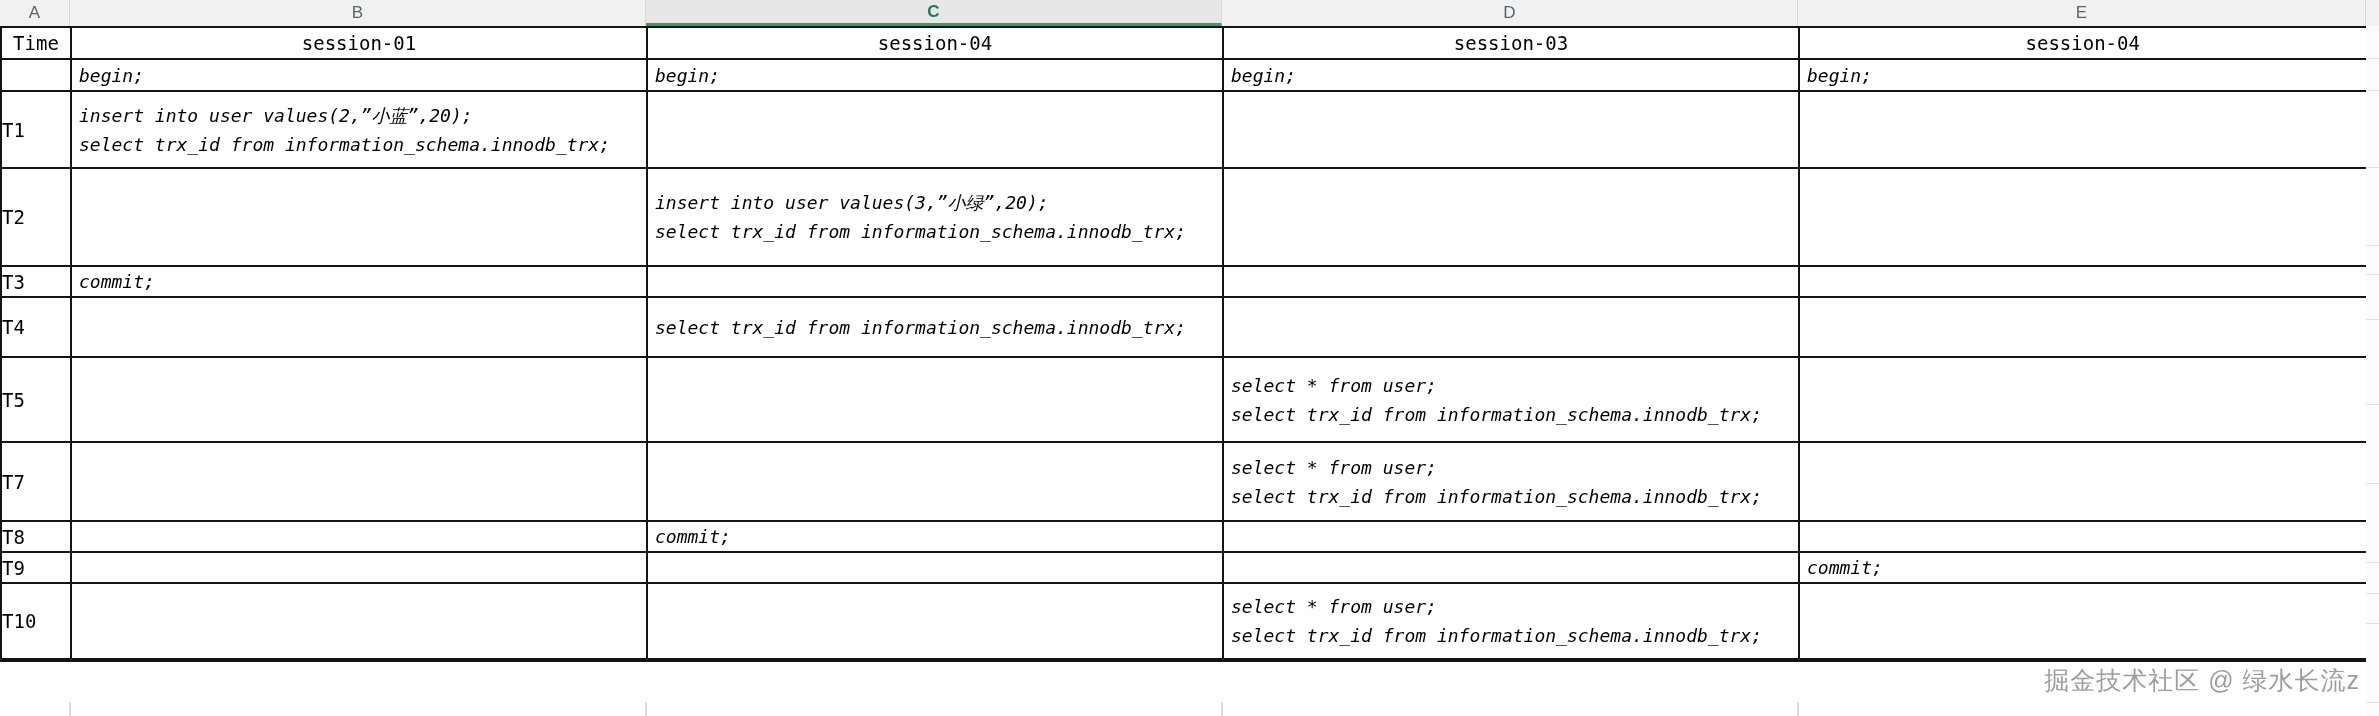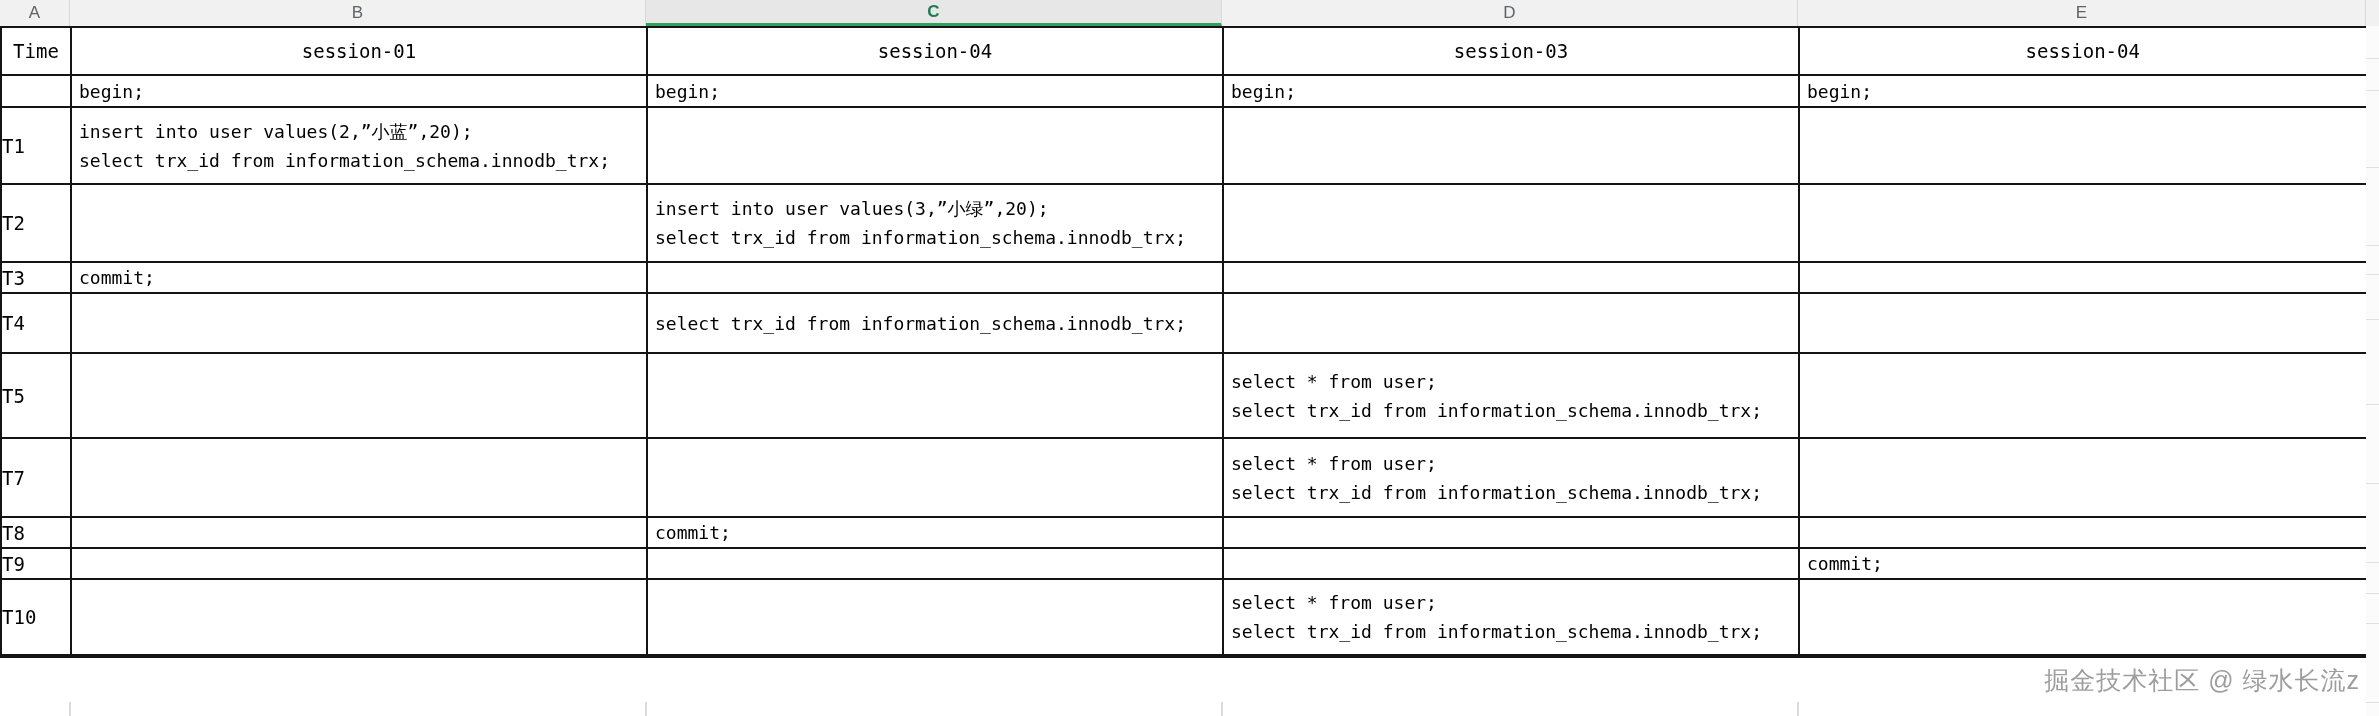--- a/index.html
+++ b/index.html
@@ -18,21 +18,21 @@
   
   table.grid { position:absolute; top:26px; left:0; width:2366px;
                border-collapse:collapse; table-layout:fixed;
                border:2px solid #141414; border-bottom-width:4px; border-right-width:3px; }
   table.grid td, table.grid th { border:2px solid #141414; overflow:hidden;
                font-weight:normal; color:#000; vertical-align:middle; }
   th.time-h { font-size:19px; text-align:center; }
   th.sess-h { font-size:19px; text-align:center; }
   td.tlabel  { font-size:19px; text-align:left; }
   td.sql     { font-size:18px; line-height:29px; text-align:left; padding-left:7px;
-               white-space:pre-line; }
+               white-space:pre-line;font-style:italic; }
 
   
   .right-sliver { position:absolute; top:26px; left:2366px; width:13px; height:690px; background:#fbfbfb; }
   .right-sliver .hline { position:absolute; left:0; width:13px; height:1px; background:#e0e0e0; }
 
   
   .bottom-sliver { position:absolute; top:702px; left:0; width:2366px; height:14px; background:#ffffff; }
   .bottom-sliver .vline { position:absolute; top:0; width:2px; height:14px; background:#dcdcdc; }
 
   
@@ -57,21 +57,21 @@
 
   <table class="grid">
     <colgroup>
       <col style="width:70px">
         <col style="width:576px">
         <col style="width:576px">
         <col style="width:576px">
         <col style="width:568px">
     </colgroup>
     <tbody>
-        <tr style="height:48px">
+        <tr style="height:32px">
       <th class="time-h">Time</th>
       <th class="sess-h">session-01</th>
       <th class="sess-h">session-04</th>
       <th class="sess-h">session-03</th>
       <th class="sess-h">session-04</th>
     </tr>
     <tr style="height:32px">
       <td class="tlabel"></td>
       <td class="sql">begin;</td>
       <td class="sql">begin;</td>
@@ -79,21 +79,21 @@
       <td class="sql">begin;</td>
     </tr>
     <tr style="height:77px">
       <td class="tlabel">T1</td>
       <td class="sql">insert into user values(2,”小蓝”,20);
 select trx_id from information_schema.innodb_trx;</td>
       <td class="sql"></td>
       <td class="sql"></td>
       <td class="sql"></td>
     </tr>
-    <tr style="height:78px">
+    <tr style="height:98px">
       <td class="tlabel">T2</td>
       <td class="sql"></td>
       <td class="sql">insert into user values(3,”小绿”,20);
 select trx_id from information_schema.innodb_trx;</td>
       <td class="sql"></td>
       <td class="sql"></td>
     </tr>
     <tr style="height:29px">
       <td class="tlabel">T3</td>
       <td class="sql">commit;</td>

